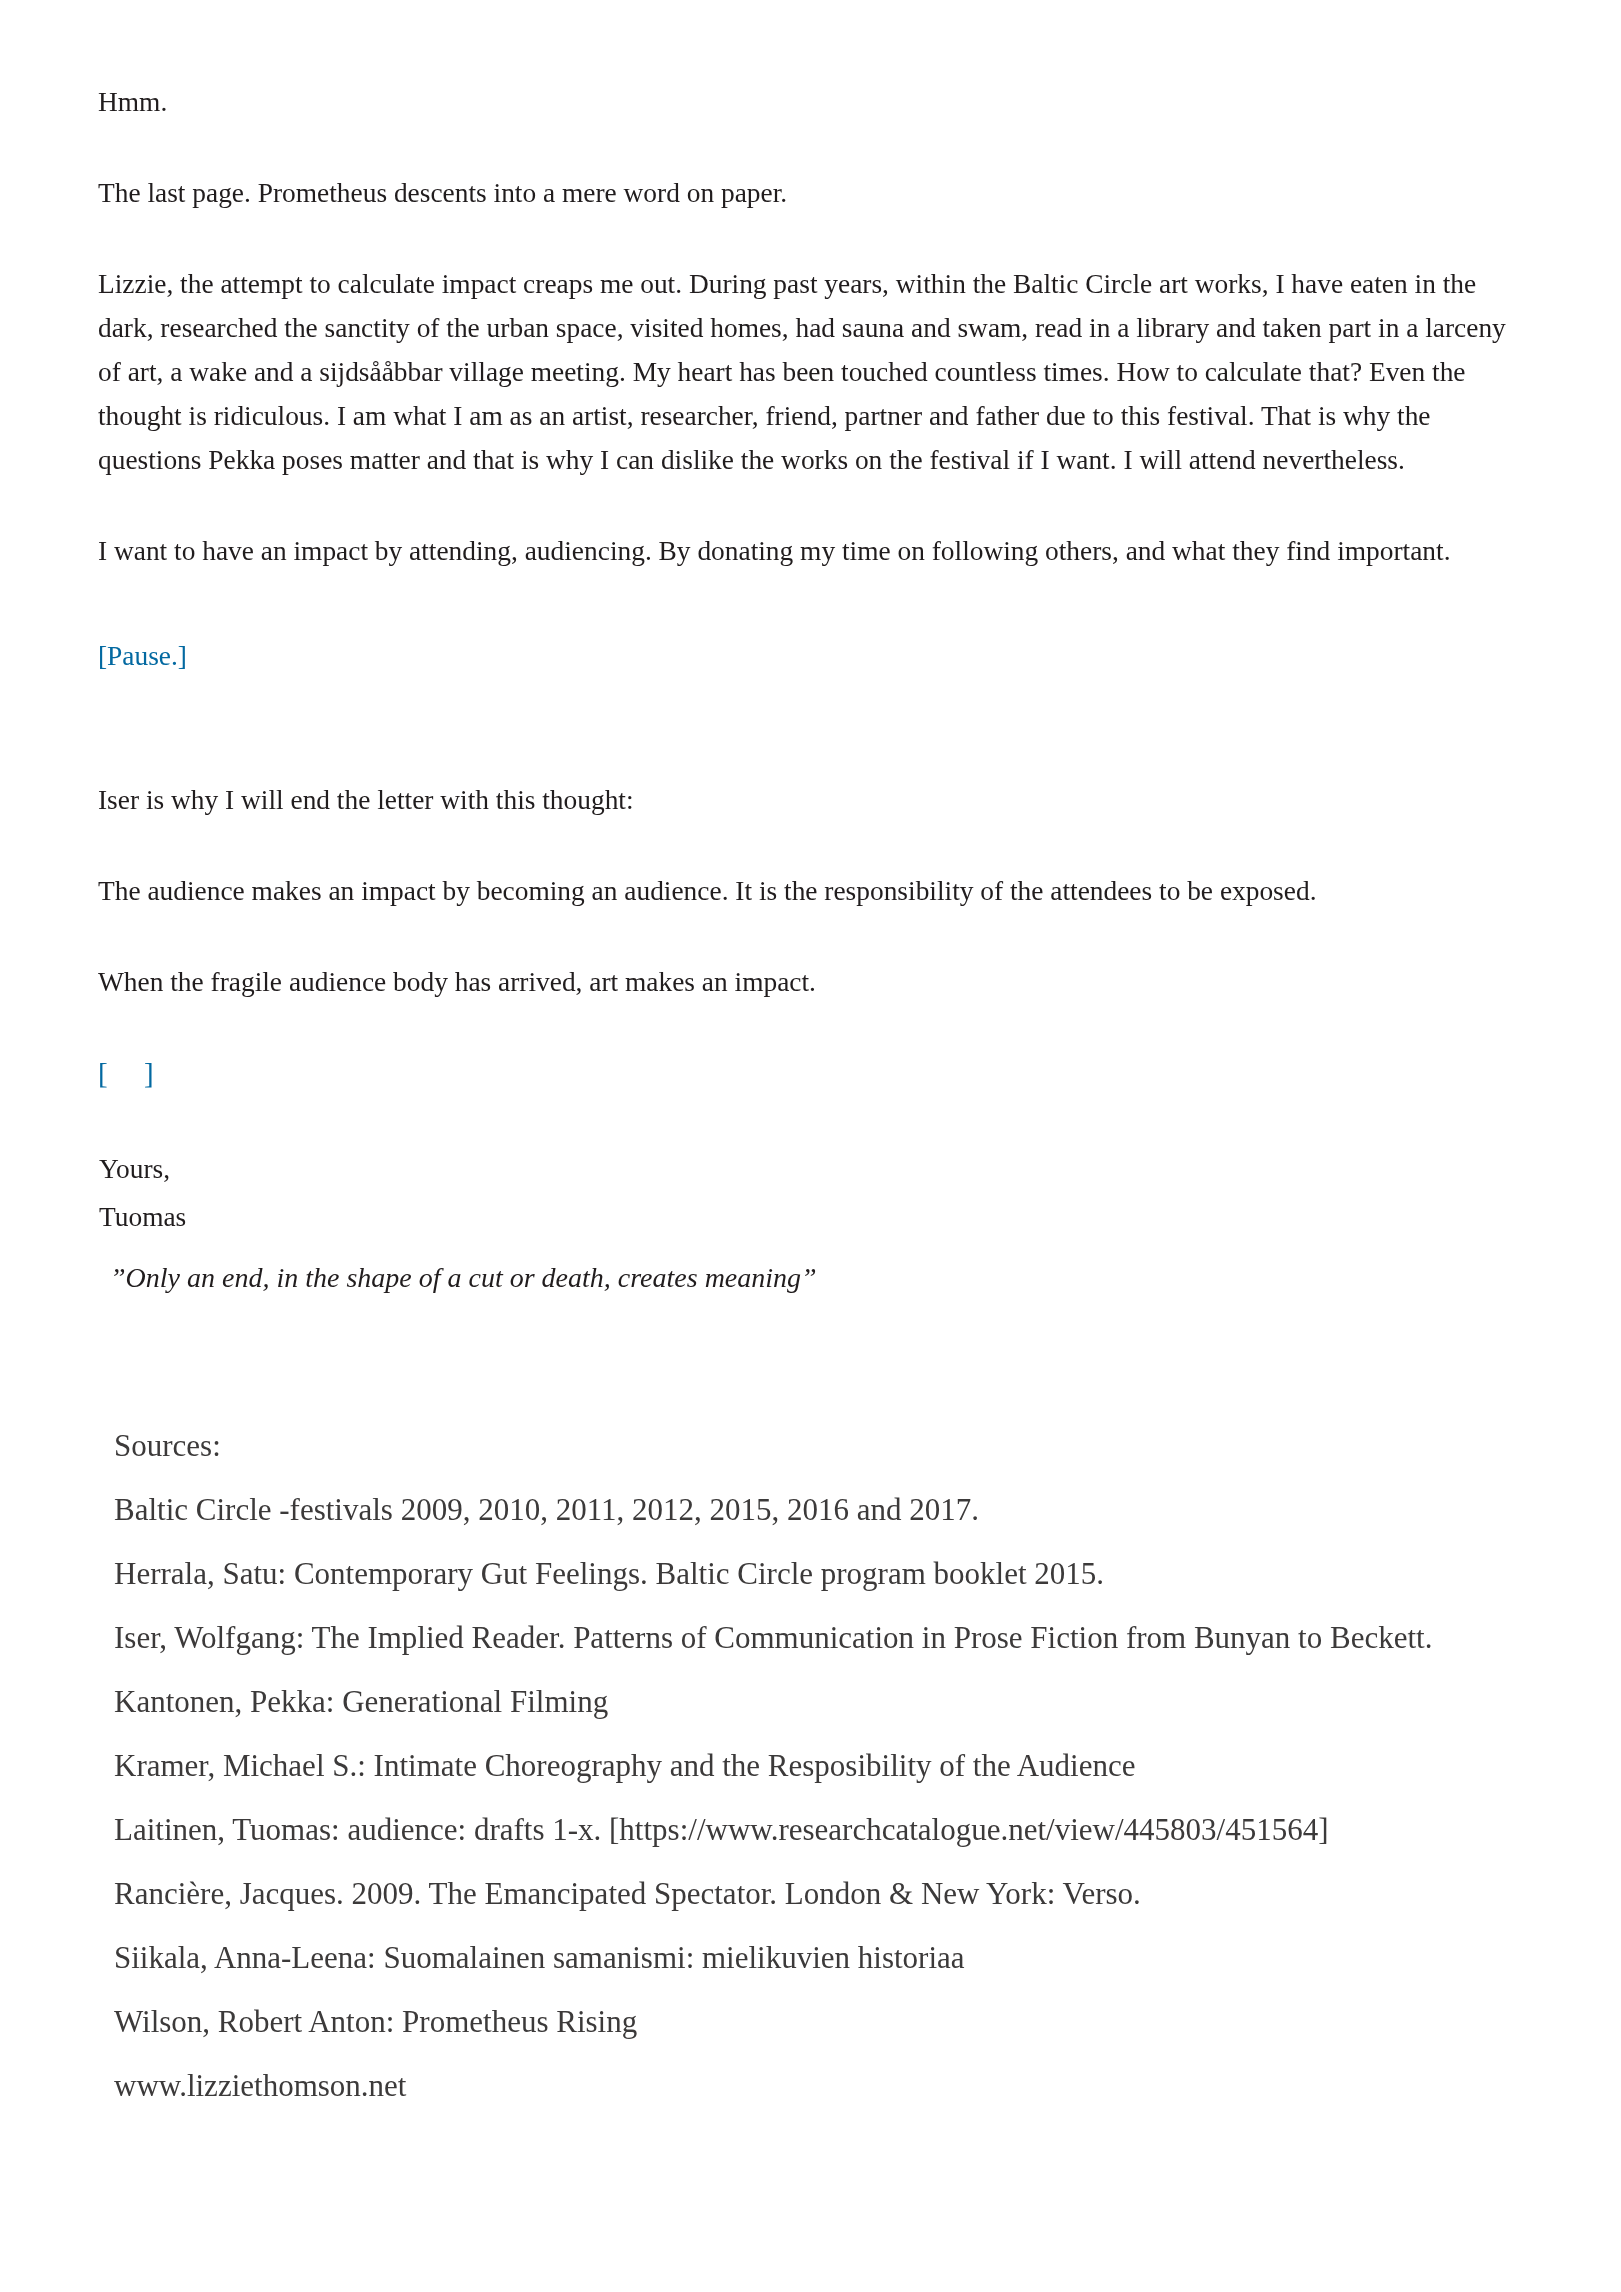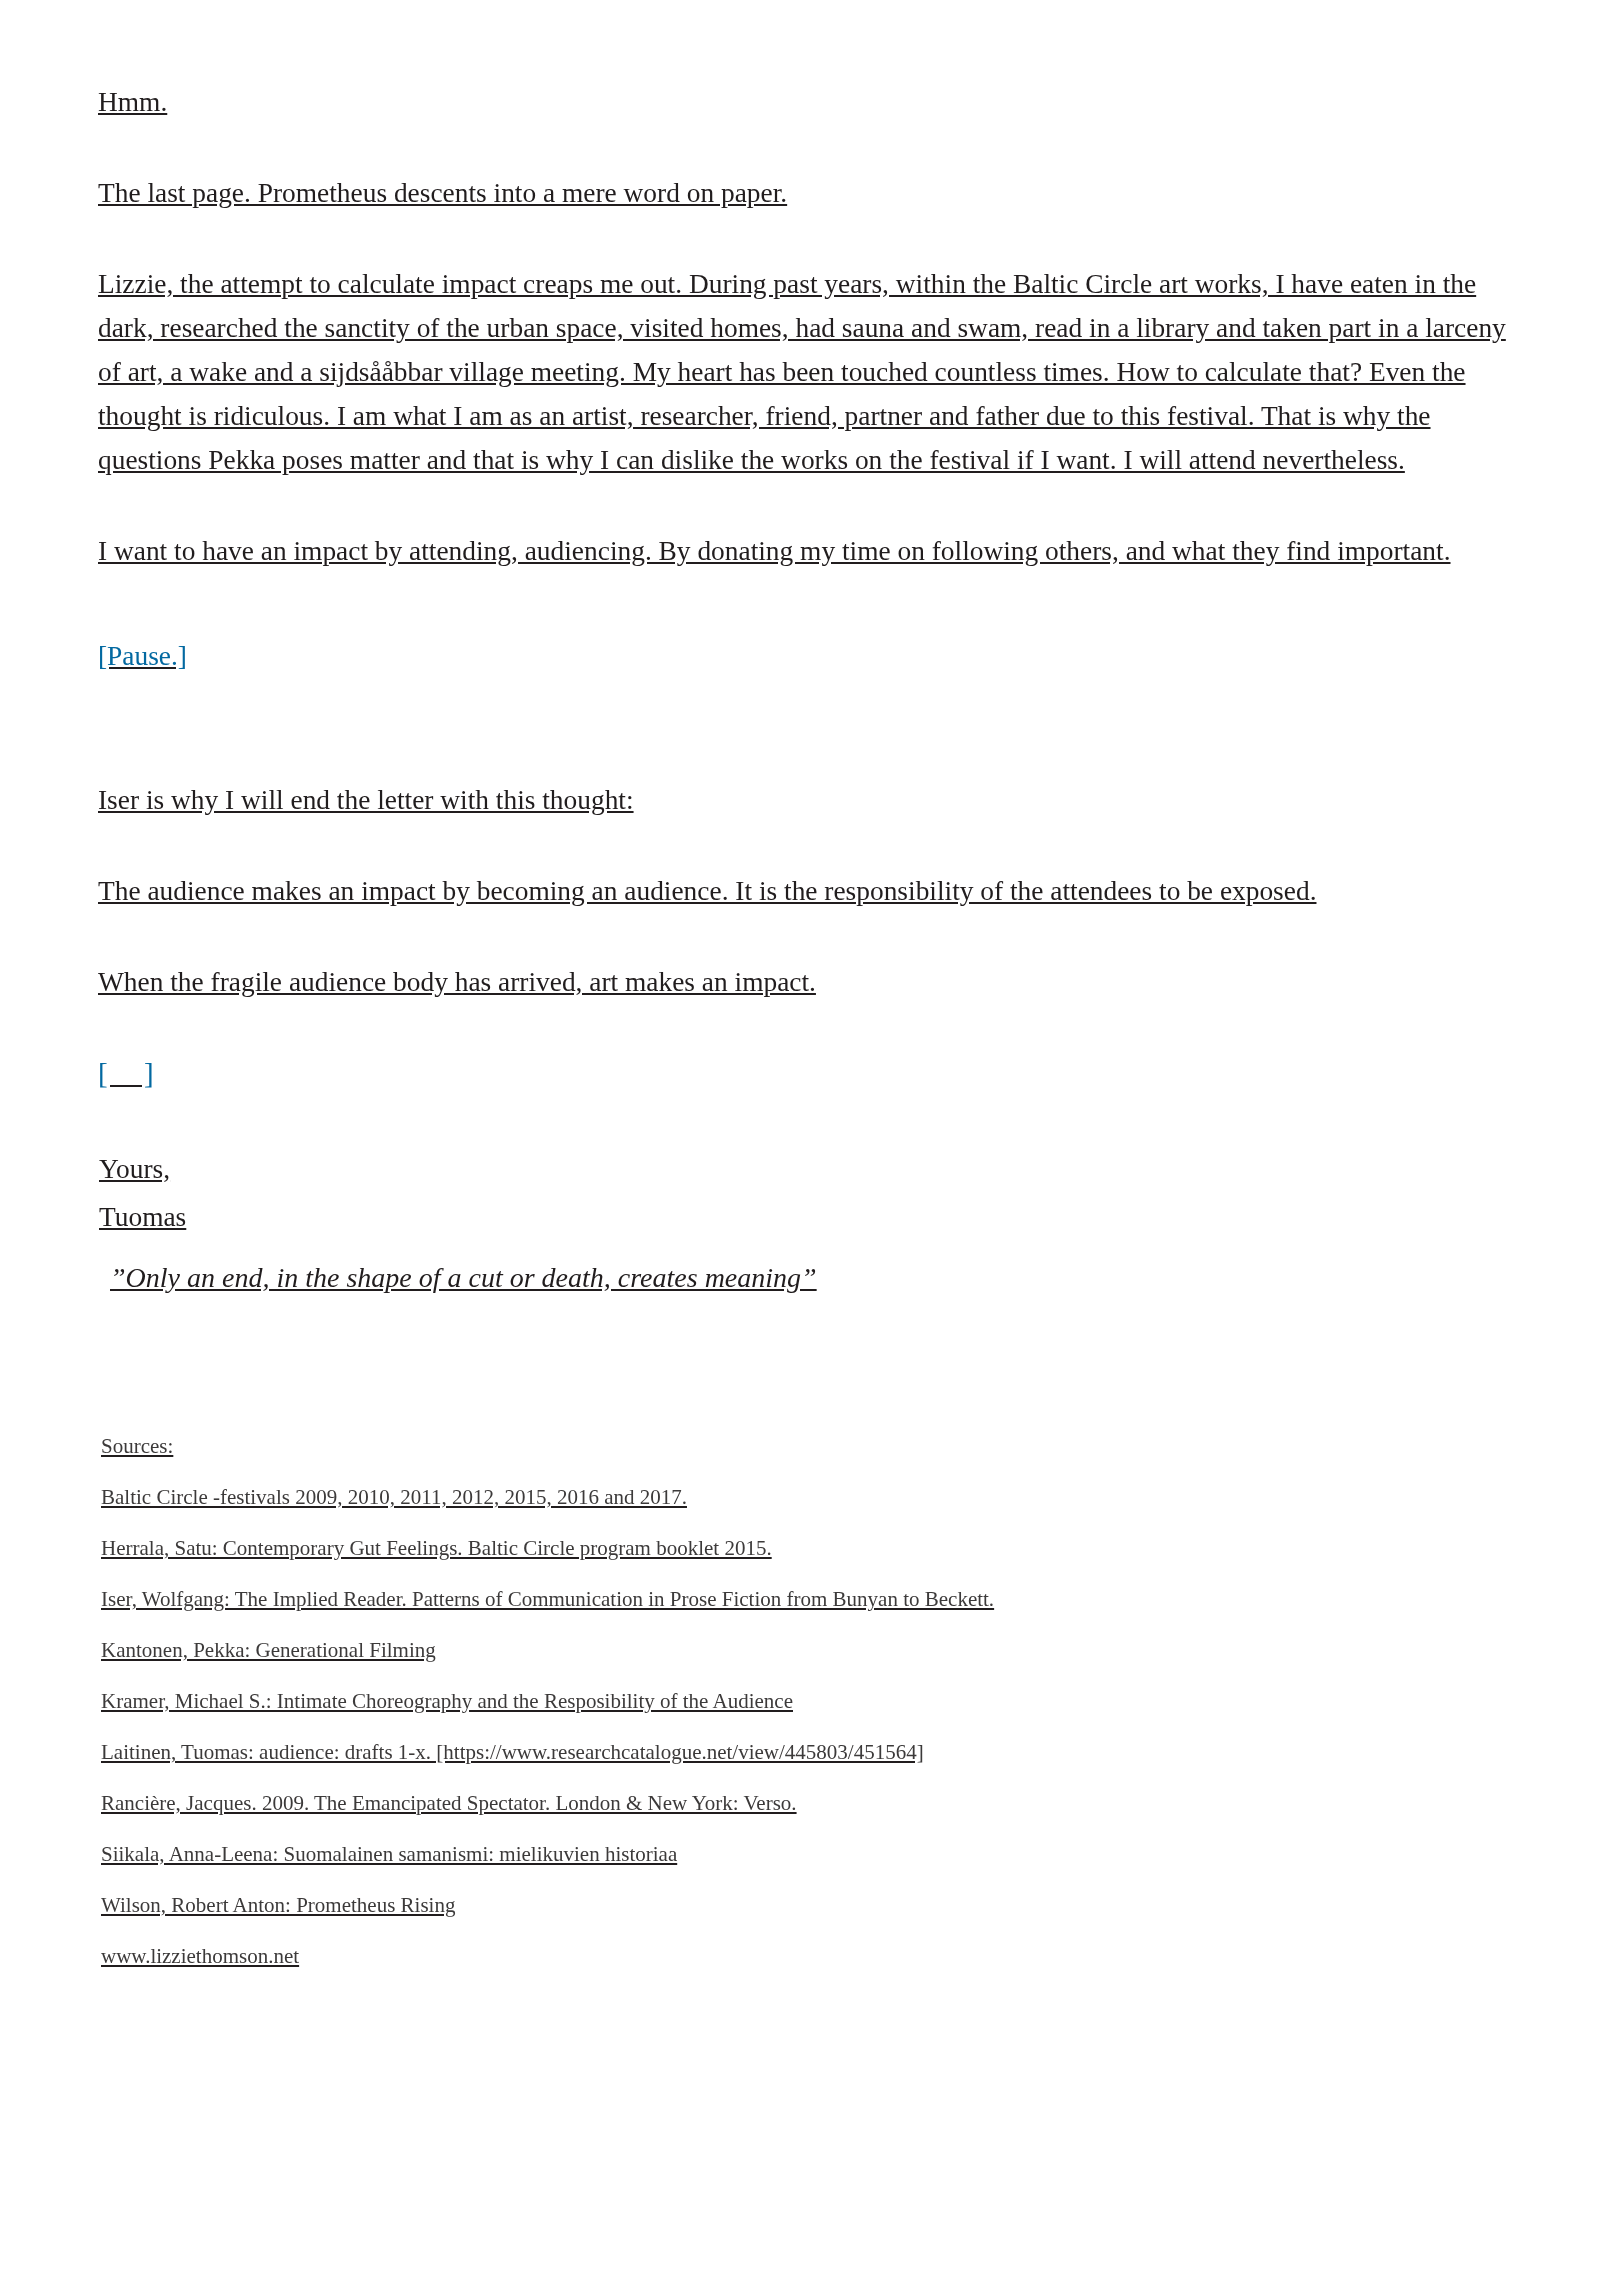--- a/index.html
+++ b/index.html
@@ -13,21 +13,20 @@
     font-family: "Liberation Serif", "DejaVu Serif", serif;
     color: #211d1e;
     position: relative;
     overflow: hidden;
   }
   .page {
     box-sizing: border-box;
     width: 1621px;
     height: 1995px;
     padding: 80px 108px 0 98px;
-    text-decoration: underline;
   }
   .para {
     font-size: 27.4px;
     line-height: 44px;
     margin: 0 0 47px 0;
     max-width: 1421px;
     text-align: left;
   }
   .red {
     color: #0369a1;
@@ -51,23 +50,23 @@
     font-style: italic;
     font-size: 28px;
     line-height: 49px;
     margin: 12px;
   }
   .sources {
     margin-top: 120px;
     color: #3c3a3a;
   }
   .source-line {
-    font-size: 21px;
+    font-size: 31px;
     line-height: 48px;
-    margin: 3px;
+    margin: 16px;
     max-width: 1421px;
   }
 </style>
 </head>
 <body>
 
 <div class="page">
 
   <p class="para">Hmm.</p>
 

